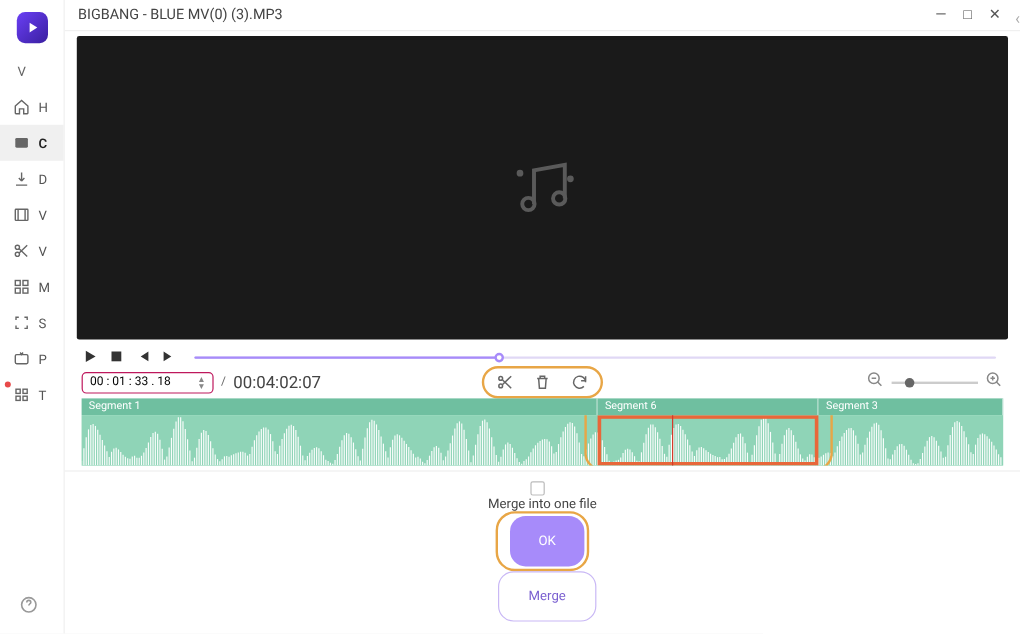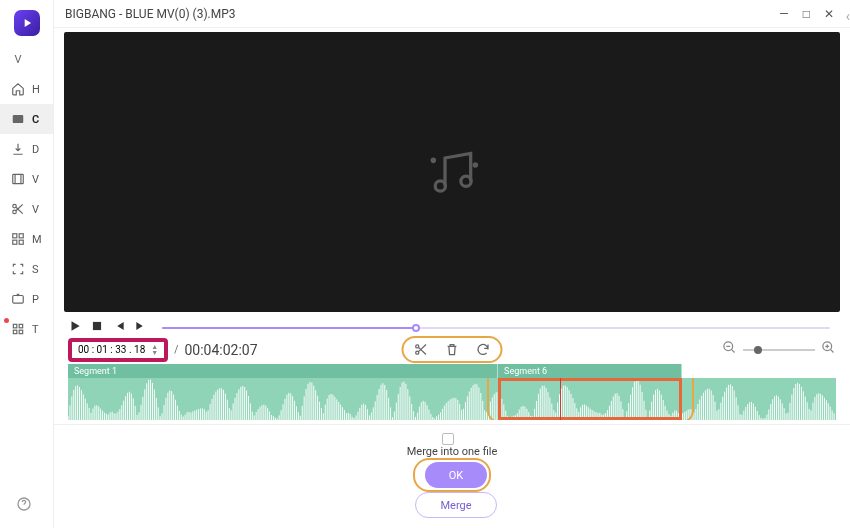--- a/index.html
+++ b/index.html
@@ -18,21 +18,21 @@
   .titlebar .winctrls { margin-left:auto; display:flex; gap:14px; color:#555; padding-right:6px; }
   .preview { background:#1a1a1a; margin:4px 10px 0 10px; height:296px; border-radius:2px; position:relative; display:flex;align-items:center;justify-content:center; }
   .music-icon { color:#555; }
   .controls-row { display:flex; align-items:center; padding:6px 14px 0 14px; gap:8px; }
   .play-ctrls { display:flex; align-items:center; gap:8px; color:#333; }
   .play-ctrls span { cursor:pointer; }
   .seekbar { flex:1; height:10px; position:relative; margin:0 6px; }
   .seekbar .track { position:absolute; top:4px; left:0; right:0; height:2px; background:#e0d8f5; border-radius:2px; }
   .seekbar .prog { position:absolute; top:4px; left:0; height:2px; background:#a78bfa; border-radius:2px; }
   .seekbar .thumb { position:absolute; top:1px; width:8px; height:8px; border-radius:50%; background:#fff; border:2px solid #a78bfa; transform:translateX(-50%); }
-  .time-input { display:flex; align-items:center; gap:4px; border:4px solid #be185d; border-radius:4px; padding:2px 6px; font-size:10px; }
+  .time-input { display:flex; align-items:center; gap:20px; border:1px solid #be185d; border-radius:4px; padding:2px 6px; font-size:10px; }
   .stepper { display:flex; flex-direction:column; margin-left:2px; font-size:7px; line-height:6px; color:#888; }
   .tool-group { display:flex; align-items:center; gap:16px; padding:4px 10px; border:2px solid #e8a646; border-radius:16px; margin-left:auto; margin-right:auto; position:absolute; left:50%; transform:translateX(-50%); }
   .tool-btn { color:#666; cursor:pointer; display:flex; }
   .zoom-group { margin-left:auto; display:flex; align-items:center; gap:6px; color:#666; }
   .zoom-track { width:72px; height:2px; background:#ccc; position:relative; }
   .zoom-thumb { position:absolute; left:15%; top:-3px; width:8px;height:8px;border-radius:50%;background:#666; }
   .time-row-rel { position:relative; height:26px; display:flex; align-items:center; padding:0 14px; }
   .time-row-rel .left-block { display:flex; align-items:center; gap:6px; }
   .waveform-area { margin:2px 14px 0; position:relative; }
   .segments-bar { display:flex; height:14px; }
@@ -41,21 +41,21 @@
   .wave svg { position:absolute; inset:0; width:100%; height:100%; }
   .sel-box { position:absolute; top:0; bottom:0; border:3px solid #e8673a; pointer-events:none; }
   .sel-highlight { position:absolute; border:2px solid #e8a646; border-radius:14px; pointer-events:none; }
   .playhead { position:absolute; top:-2px; bottom:-30px; width:1px; background:#d43a2a; }
   .playhead::before { content:""; position:absolute; top:-4px; left:-3px; width:7px;height:6px;background:#d43a2a; clip-path:polygon(0 0,100% 0,50% 100%); }
   .ruler { display:flex; justify-content:space-between; font-size:9px; color:#666; padding:6px 2px 4px; position:relative; }
   .ruler span { white-space:nowrap; }
   .footer { display:flex; align-items:center; padding:8px 14px 10px; border-top:1px solid #eee; margin-top:4px;flex-direction:column; }
   .checkbox { width:12px;height:12px;border:1px solid #bbb;border-radius:2px;margin-right:8px; }
   .footer-label { font-size:11px; color:#444; }
-  .btn { height:26px; padding:0 24px; border-radius:13px; font-size:11px; display:flex;align-items:center;justify-content:center; cursor:pointer; margin-left:8px; }
+  .btn { height:42px; padding:0 24px; border-radius:13px; font-size:11px; display:flex;align-items:center;justify-content:center; cursor:pointer; margin-left:8px; }
   .btn-ok { background:#a78bfa; color:#fff; }
   .btn-cancel { background:#fff; border:1px solid #c9b8f5; color:#7a5fd0; }
   .btn-highlight { border:2px solid #e8a646; border-radius:16px; padding:2px; }
   .help-icon { position:absolute; left:16px; bottom:12px; color:#888; }
 </style>
 </head>
 <body>
 
 <div class="app">
   <div class="sidebar">
@@ -238,20 +238,21 @@
               <circle cx="10" cy="10" r="7"></circle>
               <path d="M15 15l5 5M7 10h6M10 7v6"></path>
             </svg></span>
       </div>
     </div>
 
     <div class="waveform-area">
       <div class="segments-bar" id="segments-bar">
           <div class="segment-tab" style="width: 56%;">Segment 1</div>
           <div class="segment-tab" style="width: 24%;">Segment 6</div>
+          <div class="segment-tab" style="width: 20%;">Segment 3</div>
         </div>
       <div class="wave">
         <svg viewBox="0 0 800 42" preserveAspectRatio="none">
           <rect width="800" height="42" fill="#8fd4b7"></rect>
           <g stroke="#ffffff" stroke-width="1" opacity="0.95" id="wavelines">
               <line x1="0" y1="38" x2="0" y2="42"></line>
               <line x1="2" y1="27.540076977750346" x2="2" y2="42"></line>
               <line x1="4" y1="18.453408097318096" x2="4" y2="42"></line>
               <line x1="6" y1="11.79989710312" x2="6" y2="42"></line>
               <line x1="8" y1="8.11030903820457" x2="8" y2="42"></line>

